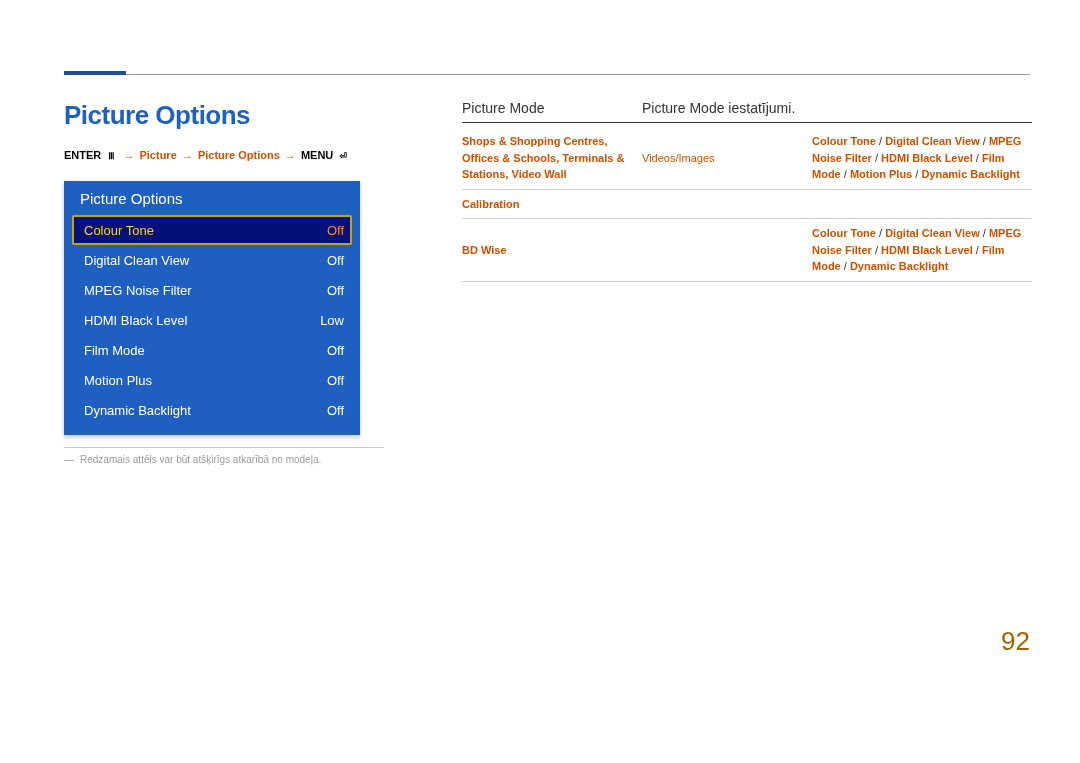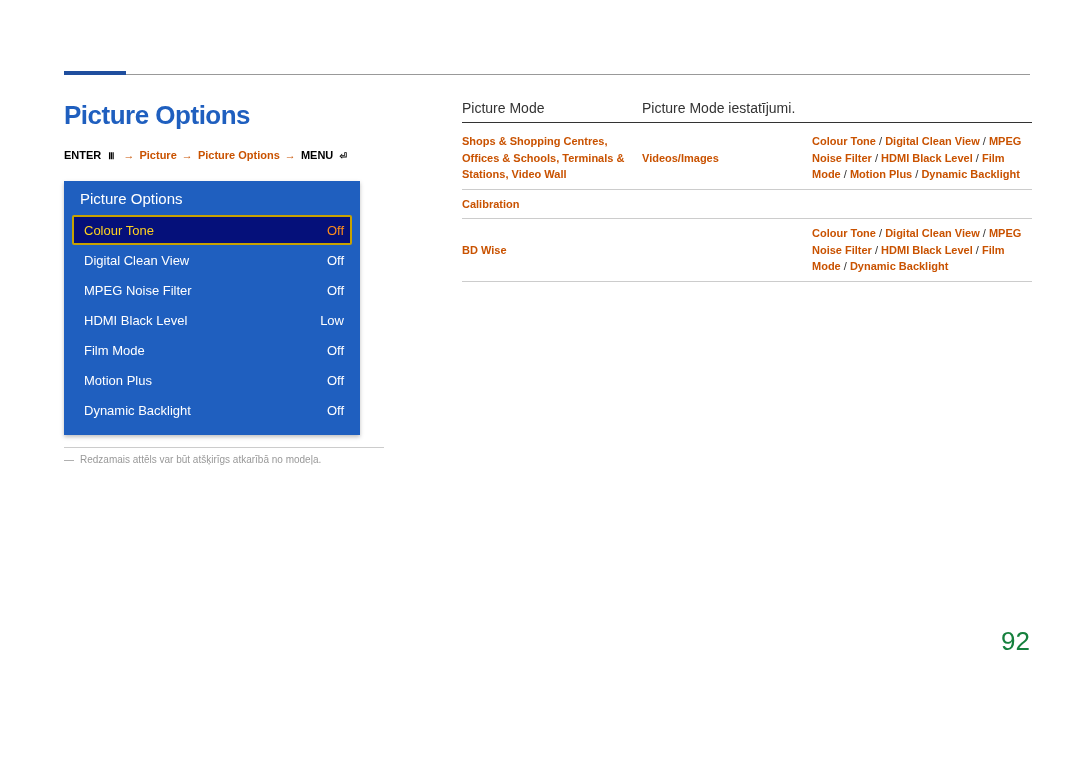--- a/index.html
+++ b/index.html
@@ -133,32 +133,32 @@
 
   .r-row {
     display: flex;
     align-items: center;
     font-size: 11px;
     line-height: 1.5;
     padding: 6px 0;
     border-bottom: 1px solid #ccc;
   }
   .r-row .c1 { width: 180px; color: #c95200; font-weight: 700; }
-  .r-row .c2 { width: 170px; color: #c95200; font-weight: 700; }
+  .r-row .c2 { width: 170px; color: #c95200; font-weight: 400; }
   .r-row .c3 { flex: 1; color: #333; }
   .r-row .opt { color: #c95200; font-weight: 700; }
   .r-row .sep { color: #333; font-weight: 400; }
   .r-row.noc1 .c1 { color: transparent; visibility: hidden; }
 
   .page-number {
     position: absolute;
     right: 57px;
     bottom: 28px;
     font-size: 26px;
-    color: #15803d;
+    color: #a16207;
     font-weight: 300;
   }
 </style>
 </head>
 <body>
 
 <div class="page">
   <div class="top-rule"></div>
   <div class="top-rule-accent"></div>
 

